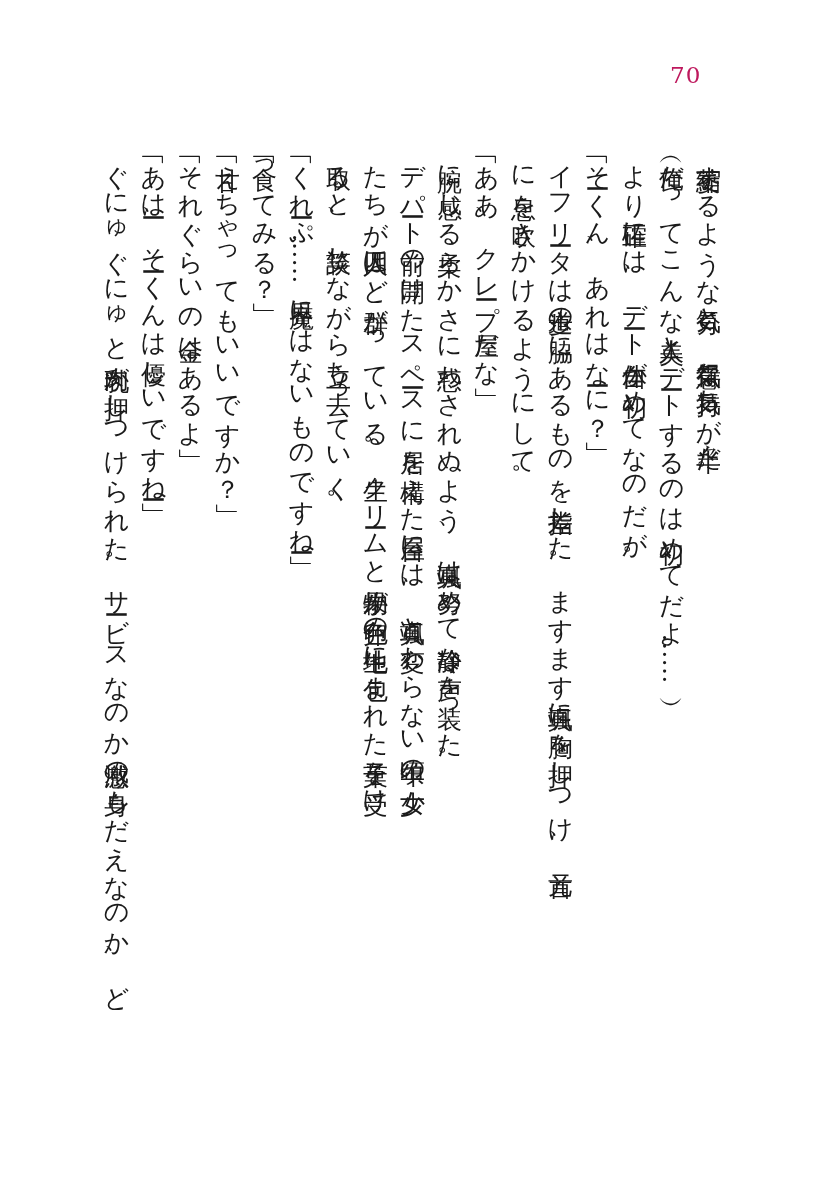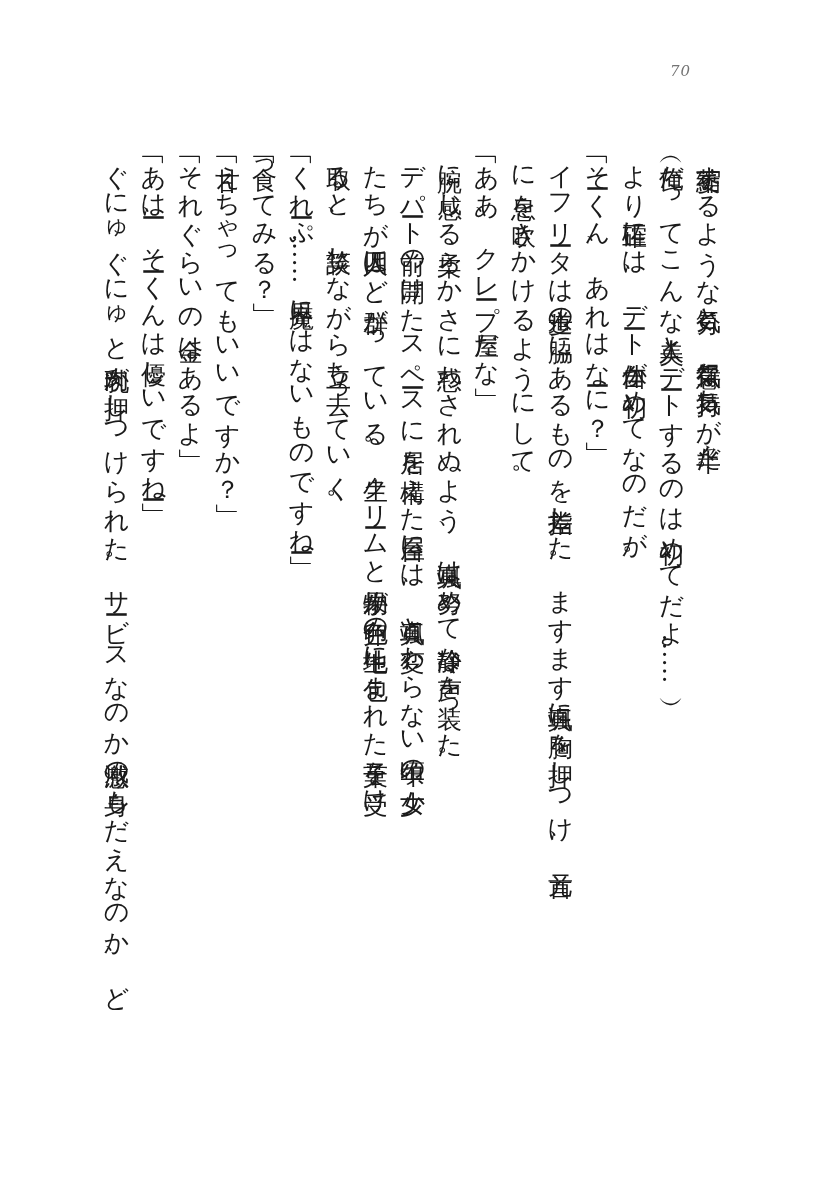--- a/index.html
+++ b/index.html
@@ -16,23 +16,22 @@
     position: relative;
     width: 827px;
     height: 1182px;
     background: #ffffff;
     overflow: hidden;
   }
   .page-number {
     position: absolute;
     top: 62px;
     left: 670px;
-    font-size: 15px;
-    font-style: italic;
-    color: #737373;
+    font-size: 23px;
+    color: #be185d;
     letter-spacing: 1px;
   }
   .text-block {
     position: absolute;
     top: 148px;
     right: 100px;
     height: 945px;
     writing-mode: vertical-rl;
     text-orientation: mixed;
     font-size: 25px;

